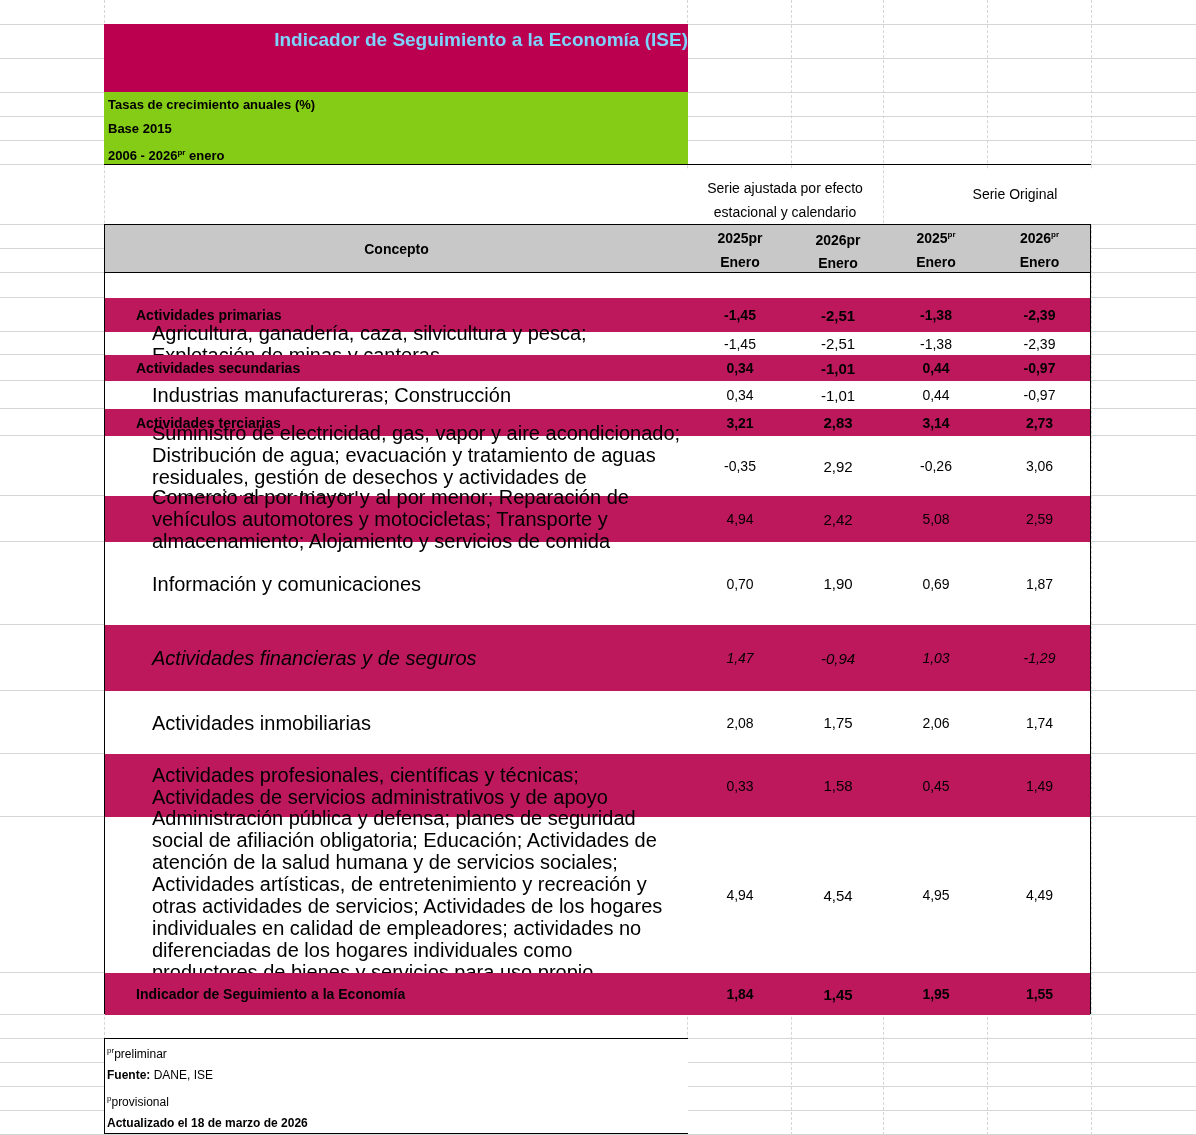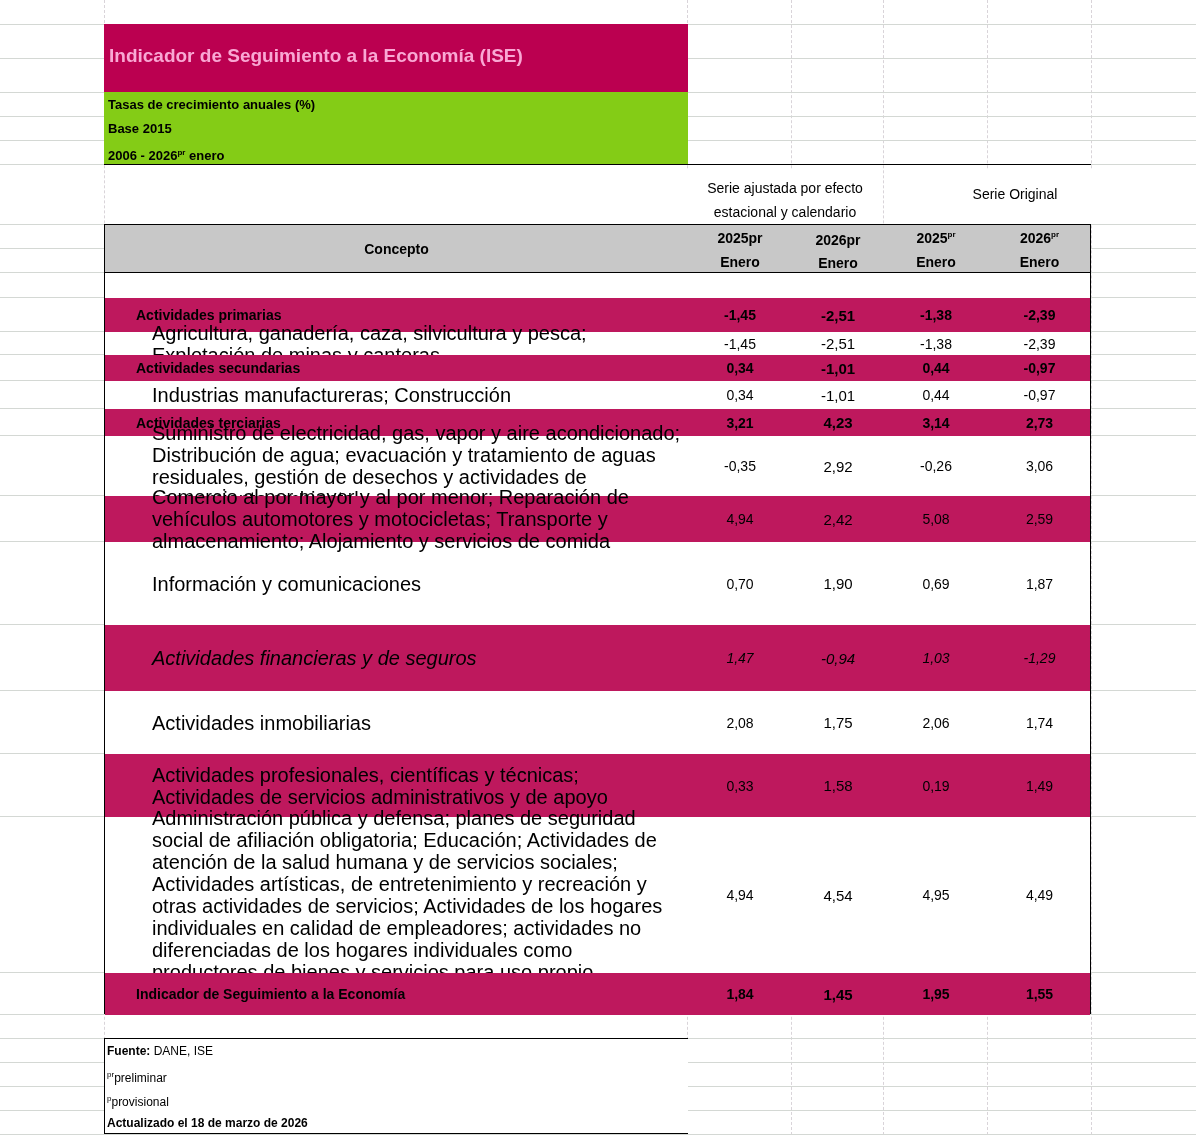--- a/index.html
+++ b/index.html
@@ -12,22 +12,23 @@
   
   .grid-bg { position:absolute; inset:0; z-index:0; }
   .gv { position:absolute; top:0; bottom:0; width:0; border-left:1px dashed #d9d4d9; }
   .gh { position:absolute; left:0; right:0; height:0; border-top:1px solid #d4d8d4; }
 
   .layer { position:absolute; z-index:1; box-sizing:border-box; }
 
   
   .title-band {
     left:104px; top:24px; width:584px; height:68px; background:#bb0050;
-    color:#f9a8d4; font-weight:bold; font-size:19px; padding:21px 0 0 5px;
+    color:#7dd3fc; font-weight:bold; font-size:19px; padding:5px 0 0 5px;
     font-family:"Liberation Sans","DejaVu Sans",sans-serif;
+    text-align:right;
   }
   .sub-band {
     left:104px; top:92px; width:584px; height:72px; background:#84cc16;
     font-weight:bold; font-size:13px; padding-left:4px;
     font-family:"Liberation Sans","DejaVu Sans",sans-serif;
   }
   .sub-band div { height:24px; line-height:26px; }
   .sub-band sup { font-size:8px; }
   .title-rule { left:104px; top:164px; width:987px; height:0; border-top:1.5px solid #000; }
 
@@ -232,21 +233,21 @@
         </div>
       </div>
       <div class="row shade grp" style="top: 184px; height: 27px;">
         <div class="cell c-concept">
           <span class="lbl-group">Actividades terciarias</span>
         </div>
         <div class="cell c-v1">
           <span class="val">3,21</span>
         </div>
         <div class="cell c-v2">
-          <span class="val big">4,23</span>
+          <span class="val big">2,83</span>
         </div>
         <div class="cell c-v3">
           <span class="val">3,14</span>
         </div>
         <div class="cell c-v4">
           <span class="val">2,73</span>
         </div>
       </div>
       <div class="row" style="top: 211px; height: 60px;">
         <div class="cell c-concept">
@@ -337,21 +338,21 @@
         <div class="cell c-concept">
           <span class="lbl-sub">Actividades profesionales, científicas y técnicas; Actividades de servicios administrativos y de apoyo</span>
         </div>
         <div class="cell c-v1">
           <span class="val">0,33</span>
         </div>
         <div class="cell c-v2">
           <span class="val big">1,58</span>
         </div>
         <div class="cell c-v3">
-          <span class="val">0,19</span>
+          <span class="val">0,45</span>
         </div>
         <div class="cell c-v4">
           <span class="val">1,49</span>
         </div>
       </div>
       <div class="row" style="top: 592px; height: 156px;">
         <div class="cell c-concept">
           <span class="lbl-sub">Administración pública y defensa; planes de seguridad social de afiliación obligatoria; Educación; Actividades de atención de la salud humana y de servicios sociales; Actividades artísticas, de entretenimiento y recreación y otras actividades de servicios; Actividades de los hogares individuales en calidad de empleadores; actividades no diferenciadas de los hogares individuales como productores de bienes y servicios para uso propio</span>
         </div>
         <div class="cell c-v1">
@@ -381,17 +382,17 @@
           <span class="val">1,95</span>
         </div>
         <div class="cell c-v4">
           <span class="val">1,55</span>
         </div>
       </div>
     </div>
 </div>
 
 <div class="layer footer">
+  <div><sup>pr</sup><span>preliminar</span></div>
   <div><span class="b">Fuente:</span><span> DANE, ISE</span></div>
-  <div><sup>pr</sup><span>preliminar</span></div>
   <div><sup>p</sup><span>provisional</span></div>
   <div class="b">Actualizado el 18 de marzo de 2026</div>
 </div>
 
 </body></html>

